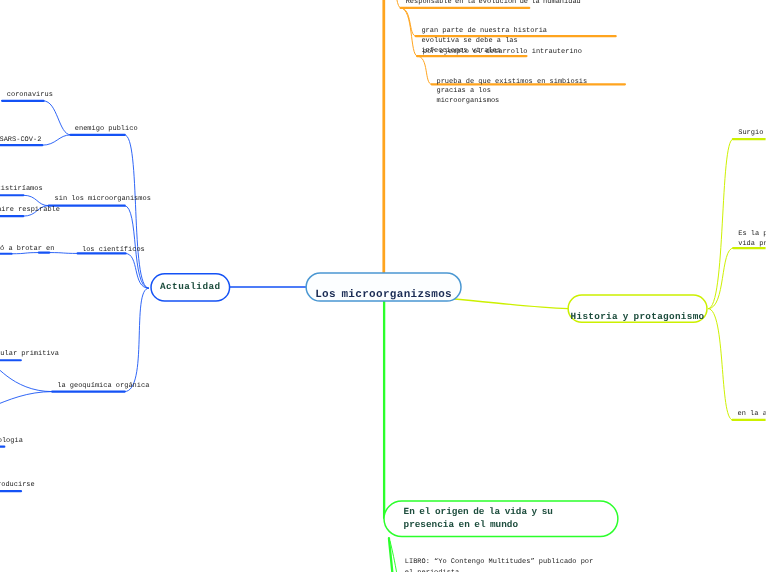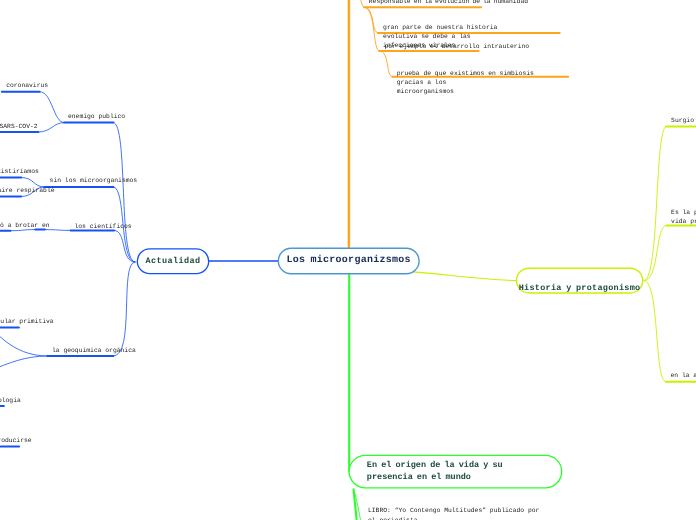--- a/index.html
+++ b/index.html
@@ -96,17 +96,17 @@
 británico ED YONG</div>
       <div class="topic" style="left: 137.3px; top: 248.9px; width: 71.4px; height: 24.8px;">
         <span style="font-size: 8.5px; letter-spacing: 0.42px; word-spacing: 0px; color: rgb(29, 77, 61);">Actualidad</span>
       </div>
       <div class="topic" style="left: 516.5px; top: 268.2px; width: 126.2px; height: 24.8px; align-items: flex-end;">
         <span style="font-size: 8.5px; letter-spacing: 0.28px; word-spacing: -1px; color: rgb(29, 77, 61);">Historia y protagonismo</span>
       </div>
       <div class="topic" style="left: 349.1px; top: 455.4px; width: 212.6px; height: 33px;">
         <span style="font-size: 8.5px; letter-spacing: 0px; word-spacing: -1px; color: rgb(29, 77, 61); width: 185.6px; text-align: left; line-height: 11.9px; margin-left: 8.5px;">En el origen de la vida y su presencia en el mundo</span>
       </div>
-      <div class="topic" style="left: 278.3px; top: 248.2px; width: 140.8px; height: 25.5px;">
+      <div class="topic" style="left: 278.3px; top: 248.2px; width: 140.8px; height: 25.5px; align-items: flex-end;">
         <span style="font-size: 10px; letter-spacing: 0.28px; word-spacing: -1.2px; color: rgb(27, 44, 84);">Los microorganizsmos</span>
       </div>
     </div>
 </div>
 
 </body></html>

